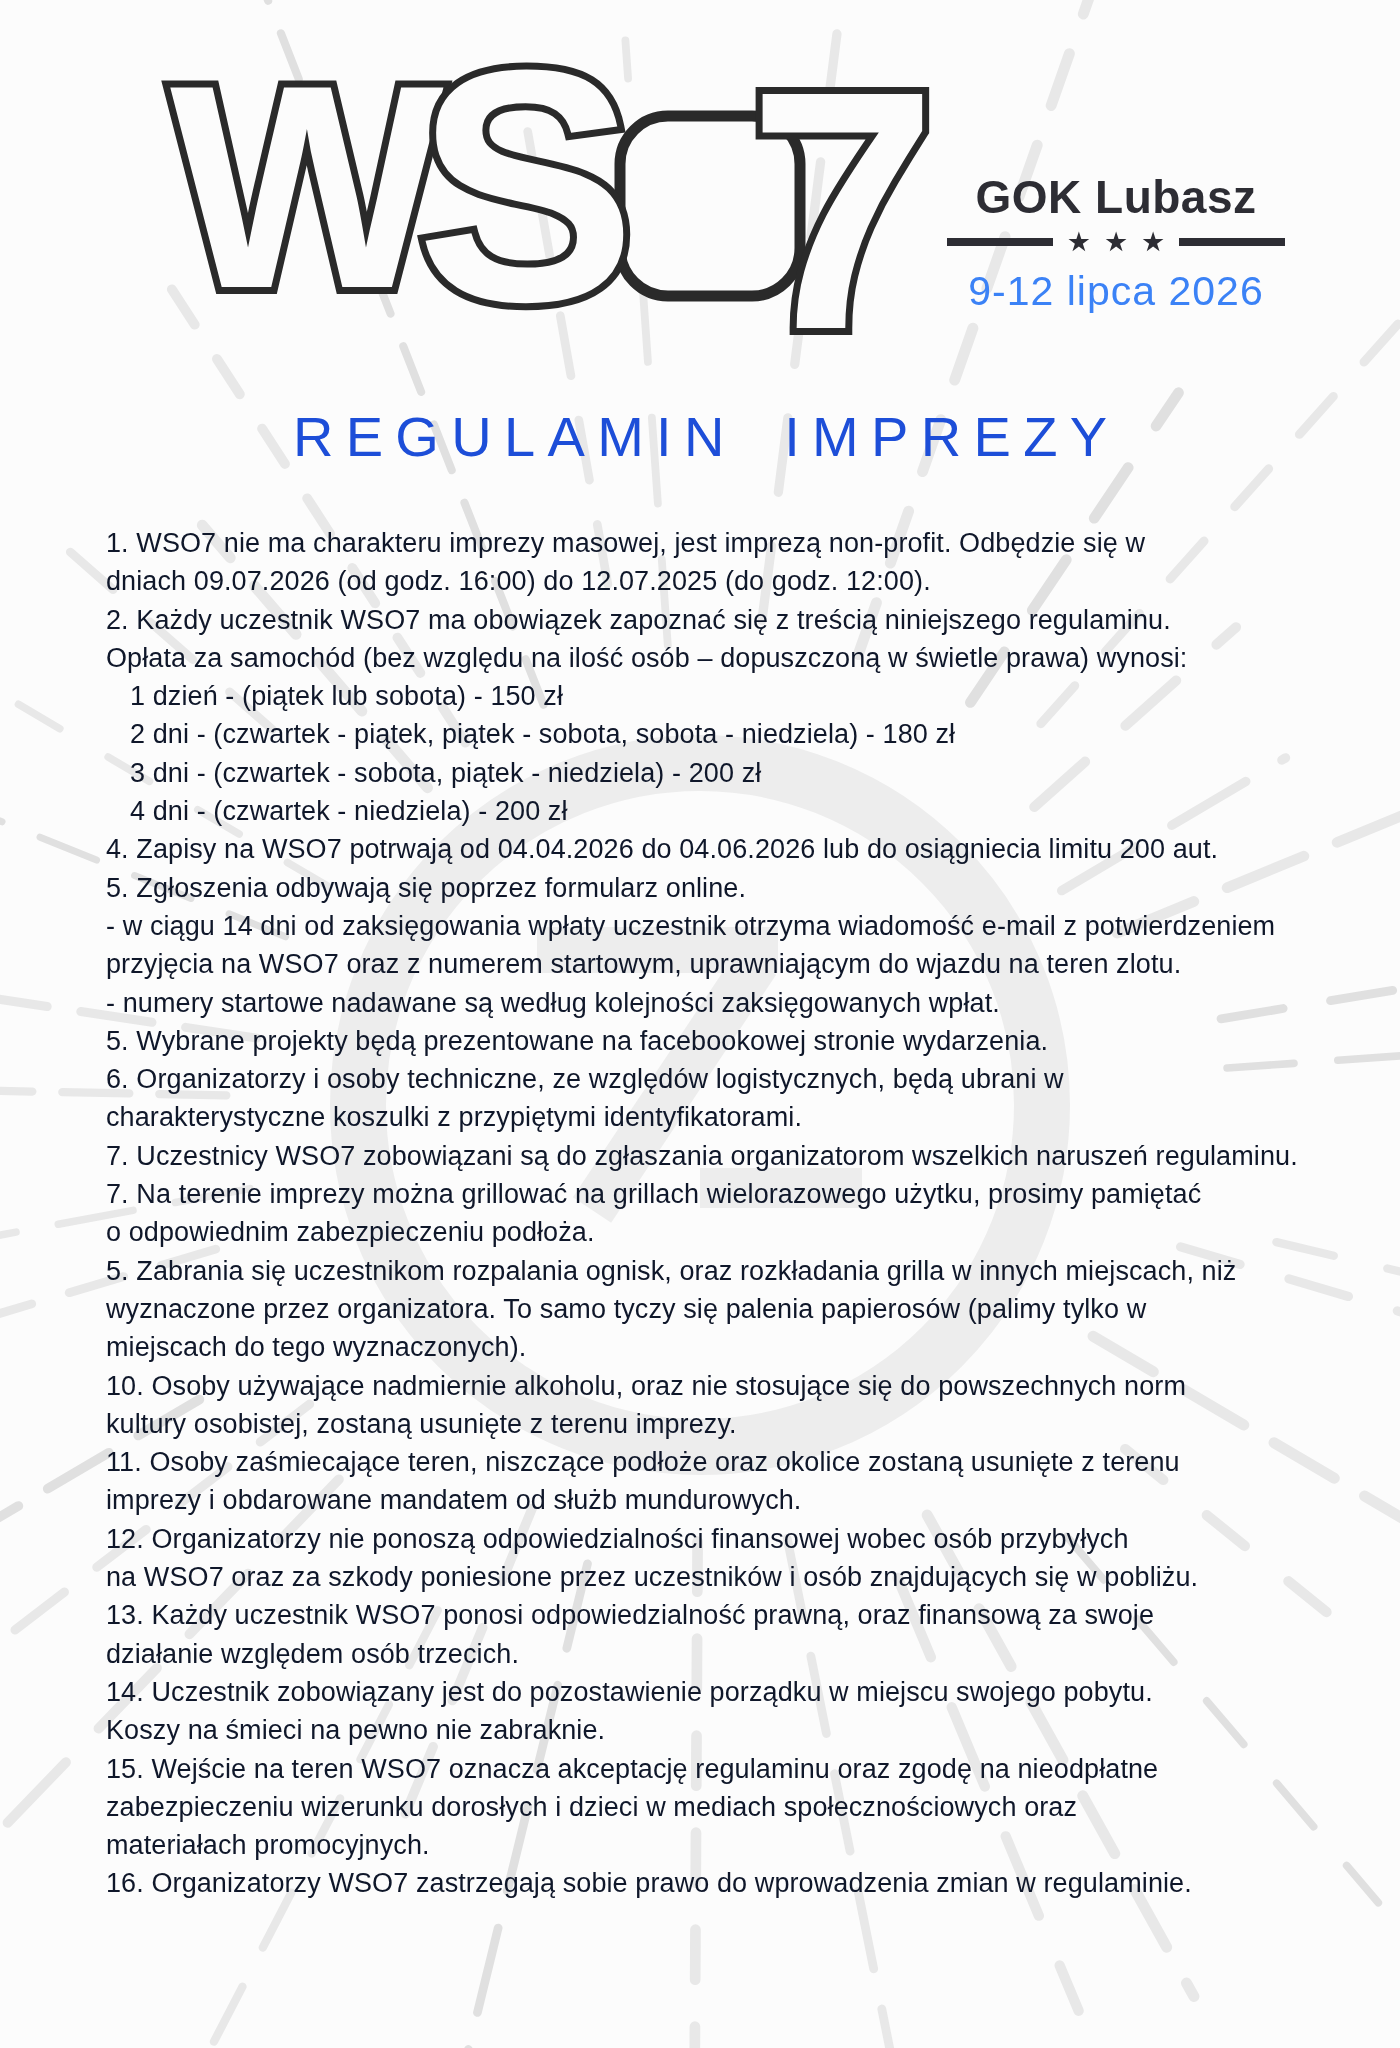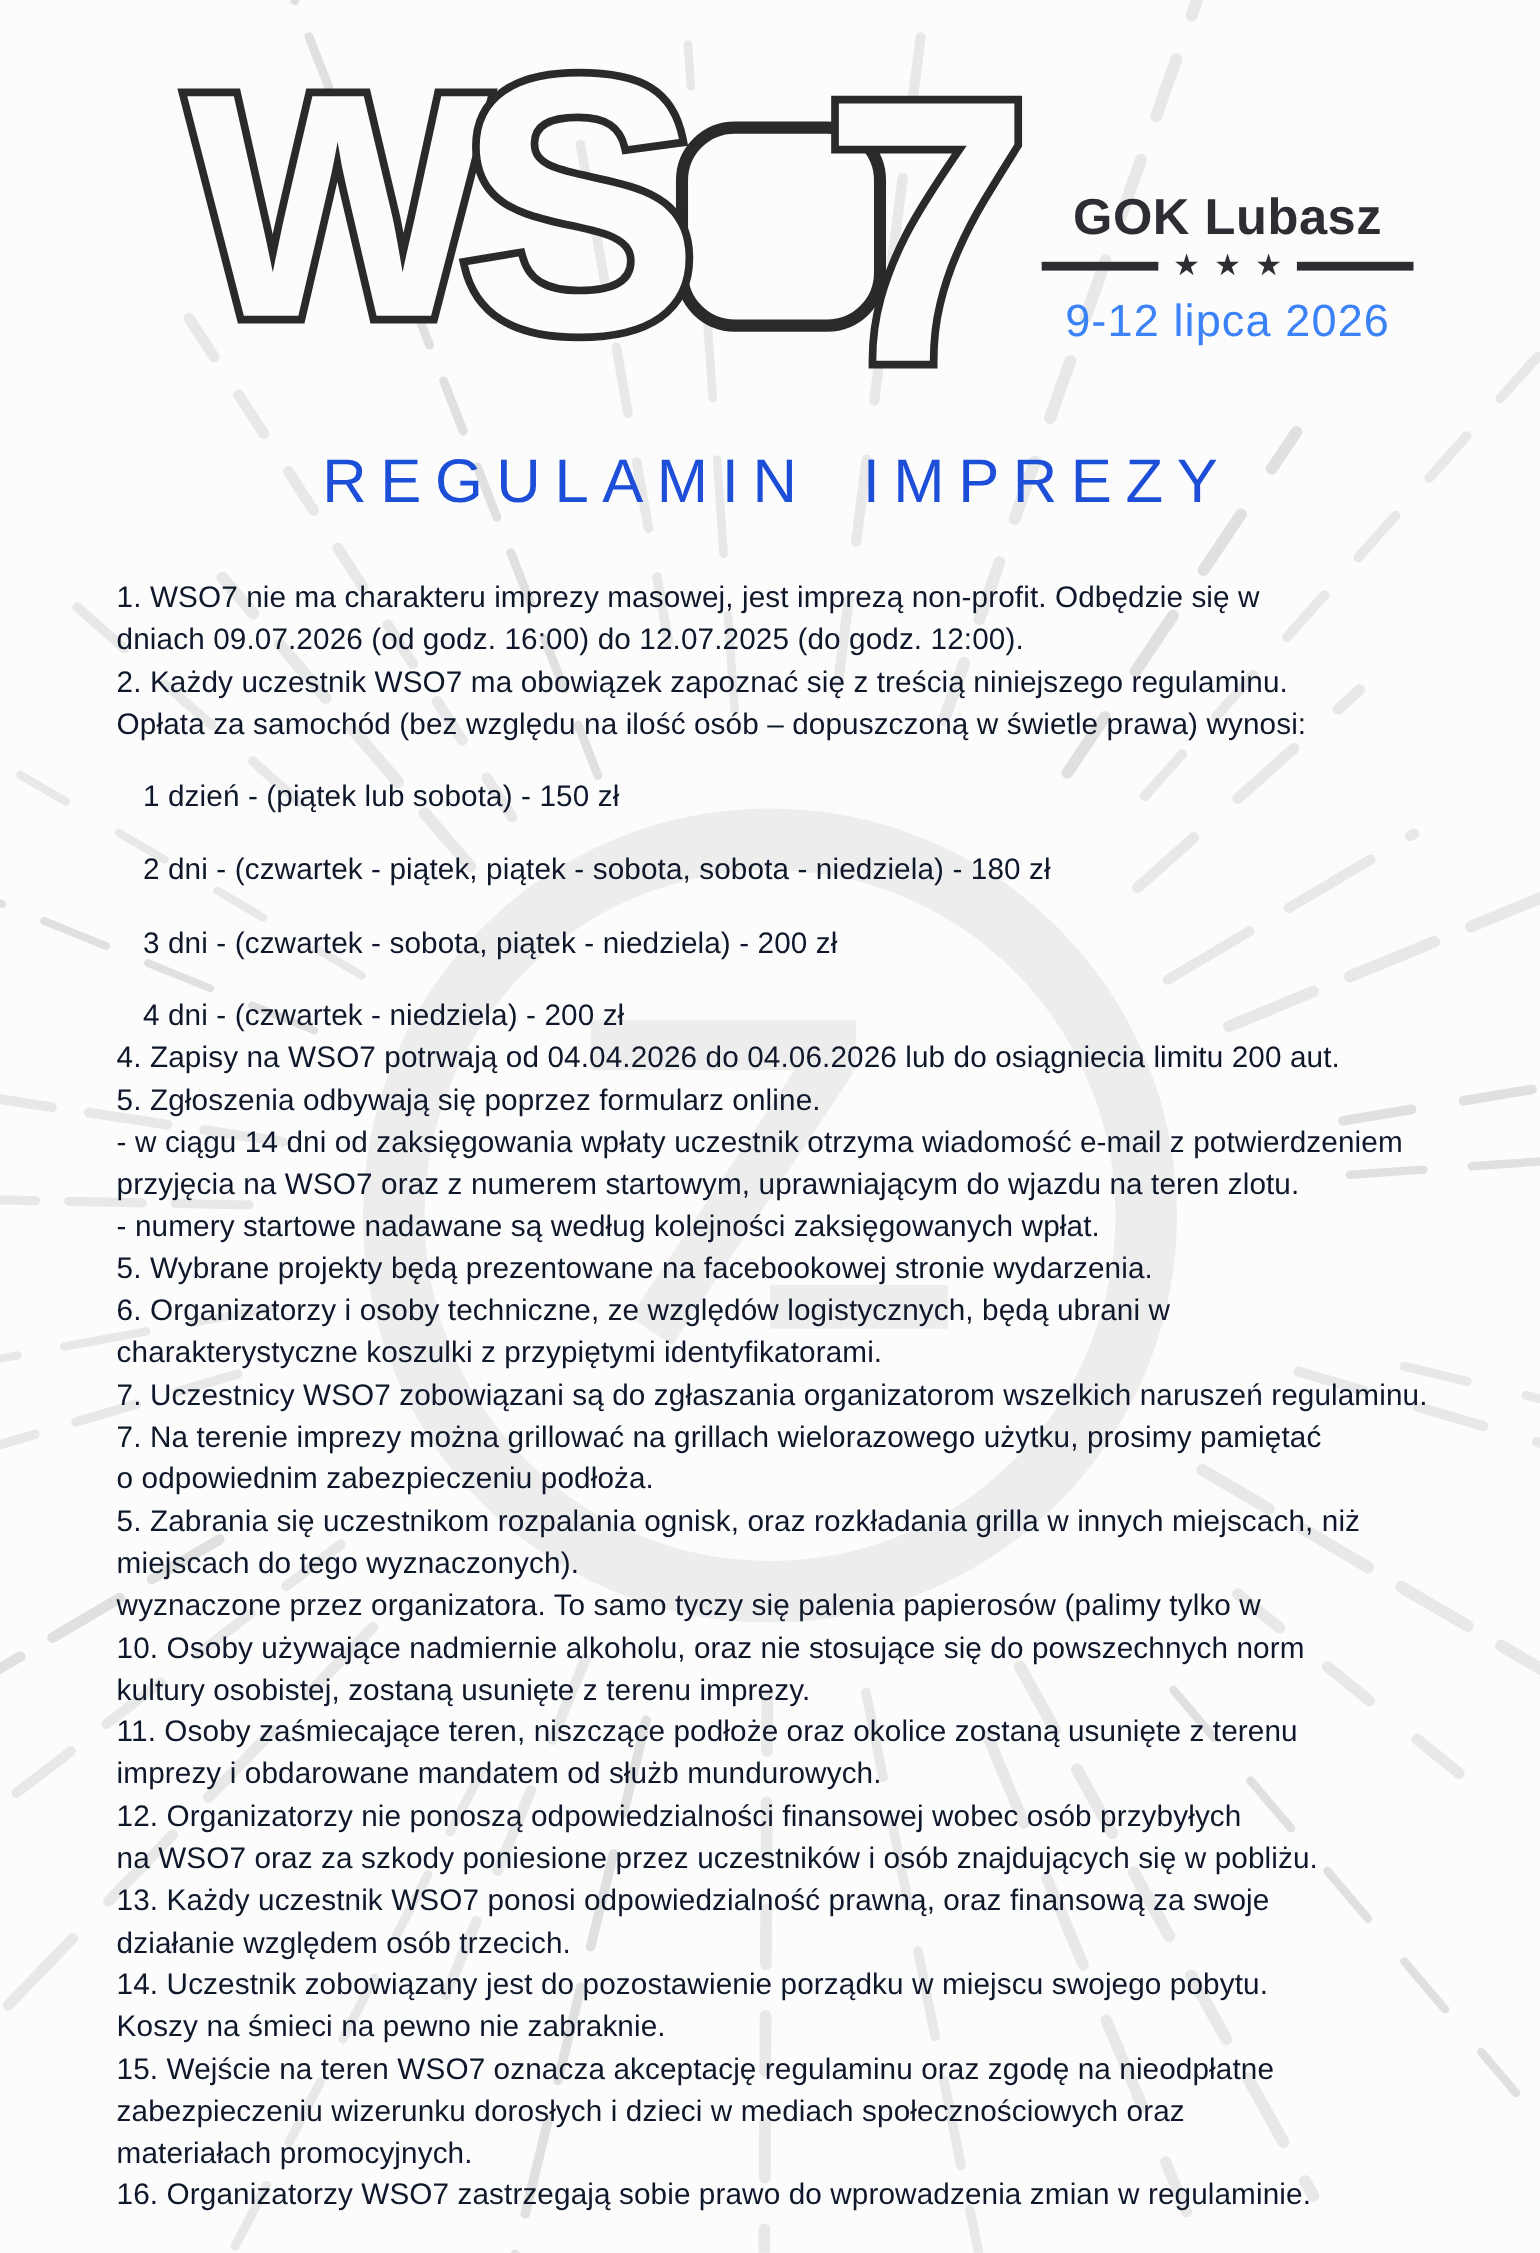--- a/index.html
+++ b/index.html
@@ -37,21 +37,21 @@
     letter-spacing:0.22em;text-indent:0.22em;word-spacing:0.35em;
     line-height:1;
   }
 
   
   .rules{position:absolute;left:106px;top:524px;width:1270px;color:#0f172a;}
   .rule-line{
     font-size:27px;line-height:38.3px;white-space:nowrap;
     letter-spacing:0.1px;
   }
-  .rule-line.ind{padding-left:24px;margin-top:28px;}
+  .rule-line.ind{padding-left:24px;}
 </style>
 </head>
 <body>
 
 <svg id="bg-layer" width="1400" height="2048" viewBox="0 0 1400 2048" xmlns="http://www.w3.org/2000/svg">
   <g>
     <circle cx="700" cy="1105" r="342" fill="none" stroke="#ededed" stroke-width="56"></circle>
     <path d="M537 950 H778" stroke="#ededed" stroke-width="46" fill="none"></path>
     <path d="M757 962 L592 1210" stroke="#ededed" stroke-width="46" fill="none"></path>
     <path d="M700 1188 H862" stroke="#ededed" stroke-width="40" fill="none"></path>
@@ -135,22 +135,22 @@
       <div class="rule-line">- w ciągu 14 dni od zaksięgowania wpłaty uczestnik otrzyma wiadomość e-mail z potwierdzeniem</div>
       <div class="rule-line">przyjęcia na WSO7 oraz z numerem startowym, uprawniającym do wjazdu na teren zlotu.</div>
       <div class="rule-line">- numery startowe nadawane są według kolejności zaksięgowanych wpłat.</div>
       <div class="rule-line">5. Wybrane projekty będą prezentowane na facebookowej stronie wydarzenia.</div>
       <div class="rule-line">6. Organizatorzy i osoby techniczne, ze względów logistycznych, będą ubrani w</div>
       <div class="rule-line">charakterystyczne koszulki z przypiętymi identyfikatorami.</div>
       <div class="rule-line">7. Uczestnicy WSO7 zobowiązani są do zgłaszania organizatorom wszelkich naruszeń regulaminu.</div>
       <div class="rule-line">7. Na terenie imprezy można grillować na grillach wielorazowego użytku, prosimy pamiętać</div>
       <div class="rule-line">o odpowiednim zabezpieczeniu podłoża.</div>
       <div class="rule-line">5. Zabrania się uczestnikom rozpalania ognisk, oraz rozkładania grilla w innych miejscach, niż</div>
+      <div class="rule-line">wyznaczone przez organizatora. To samo tyczy się palenia papierosów (palimy tylko w</div>
       <div class="rule-line">miejscach do tego wyznaczonych).</div>
-      <div class="rule-line">wyznaczone przez organizatora. To samo tyczy się palenia papierosów (palimy tylko w</div>
       <div class="rule-line">10. Osoby używające nadmiernie alkoholu, oraz nie stosujące się do powszechnych norm</div>
       <div class="rule-line">kultury osobistej, zostaną usunięte z terenu imprezy.</div>
       <div class="rule-line">11. Osoby zaśmiecające teren, niszczące podłoże oraz okolice zostaną usunięte z terenu</div>
       <div class="rule-line">imprezy i obdarowane mandatem od służb mundurowych.</div>
       <div class="rule-line">12. Organizatorzy nie ponoszą odpowiedzialności finansowej wobec osób przybyłych</div>
       <div class="rule-line">na WSO7 oraz za szkody poniesione przez uczestników i osób znajdujących się w pobliżu.</div>
       <div class="rule-line">13. Każdy uczestnik WSO7 ponosi odpowiedzialność prawną, oraz finansową za swoje</div>
       <div class="rule-line">działanie względem osób trzecich.</div>
       <div class="rule-line">14. Uczestnik zobowiązany jest do pozostawienie porządku w miejscu swojego pobytu.</div>
       <div class="rule-line">Koszy na śmieci na pewno nie zabraknie.</div>

